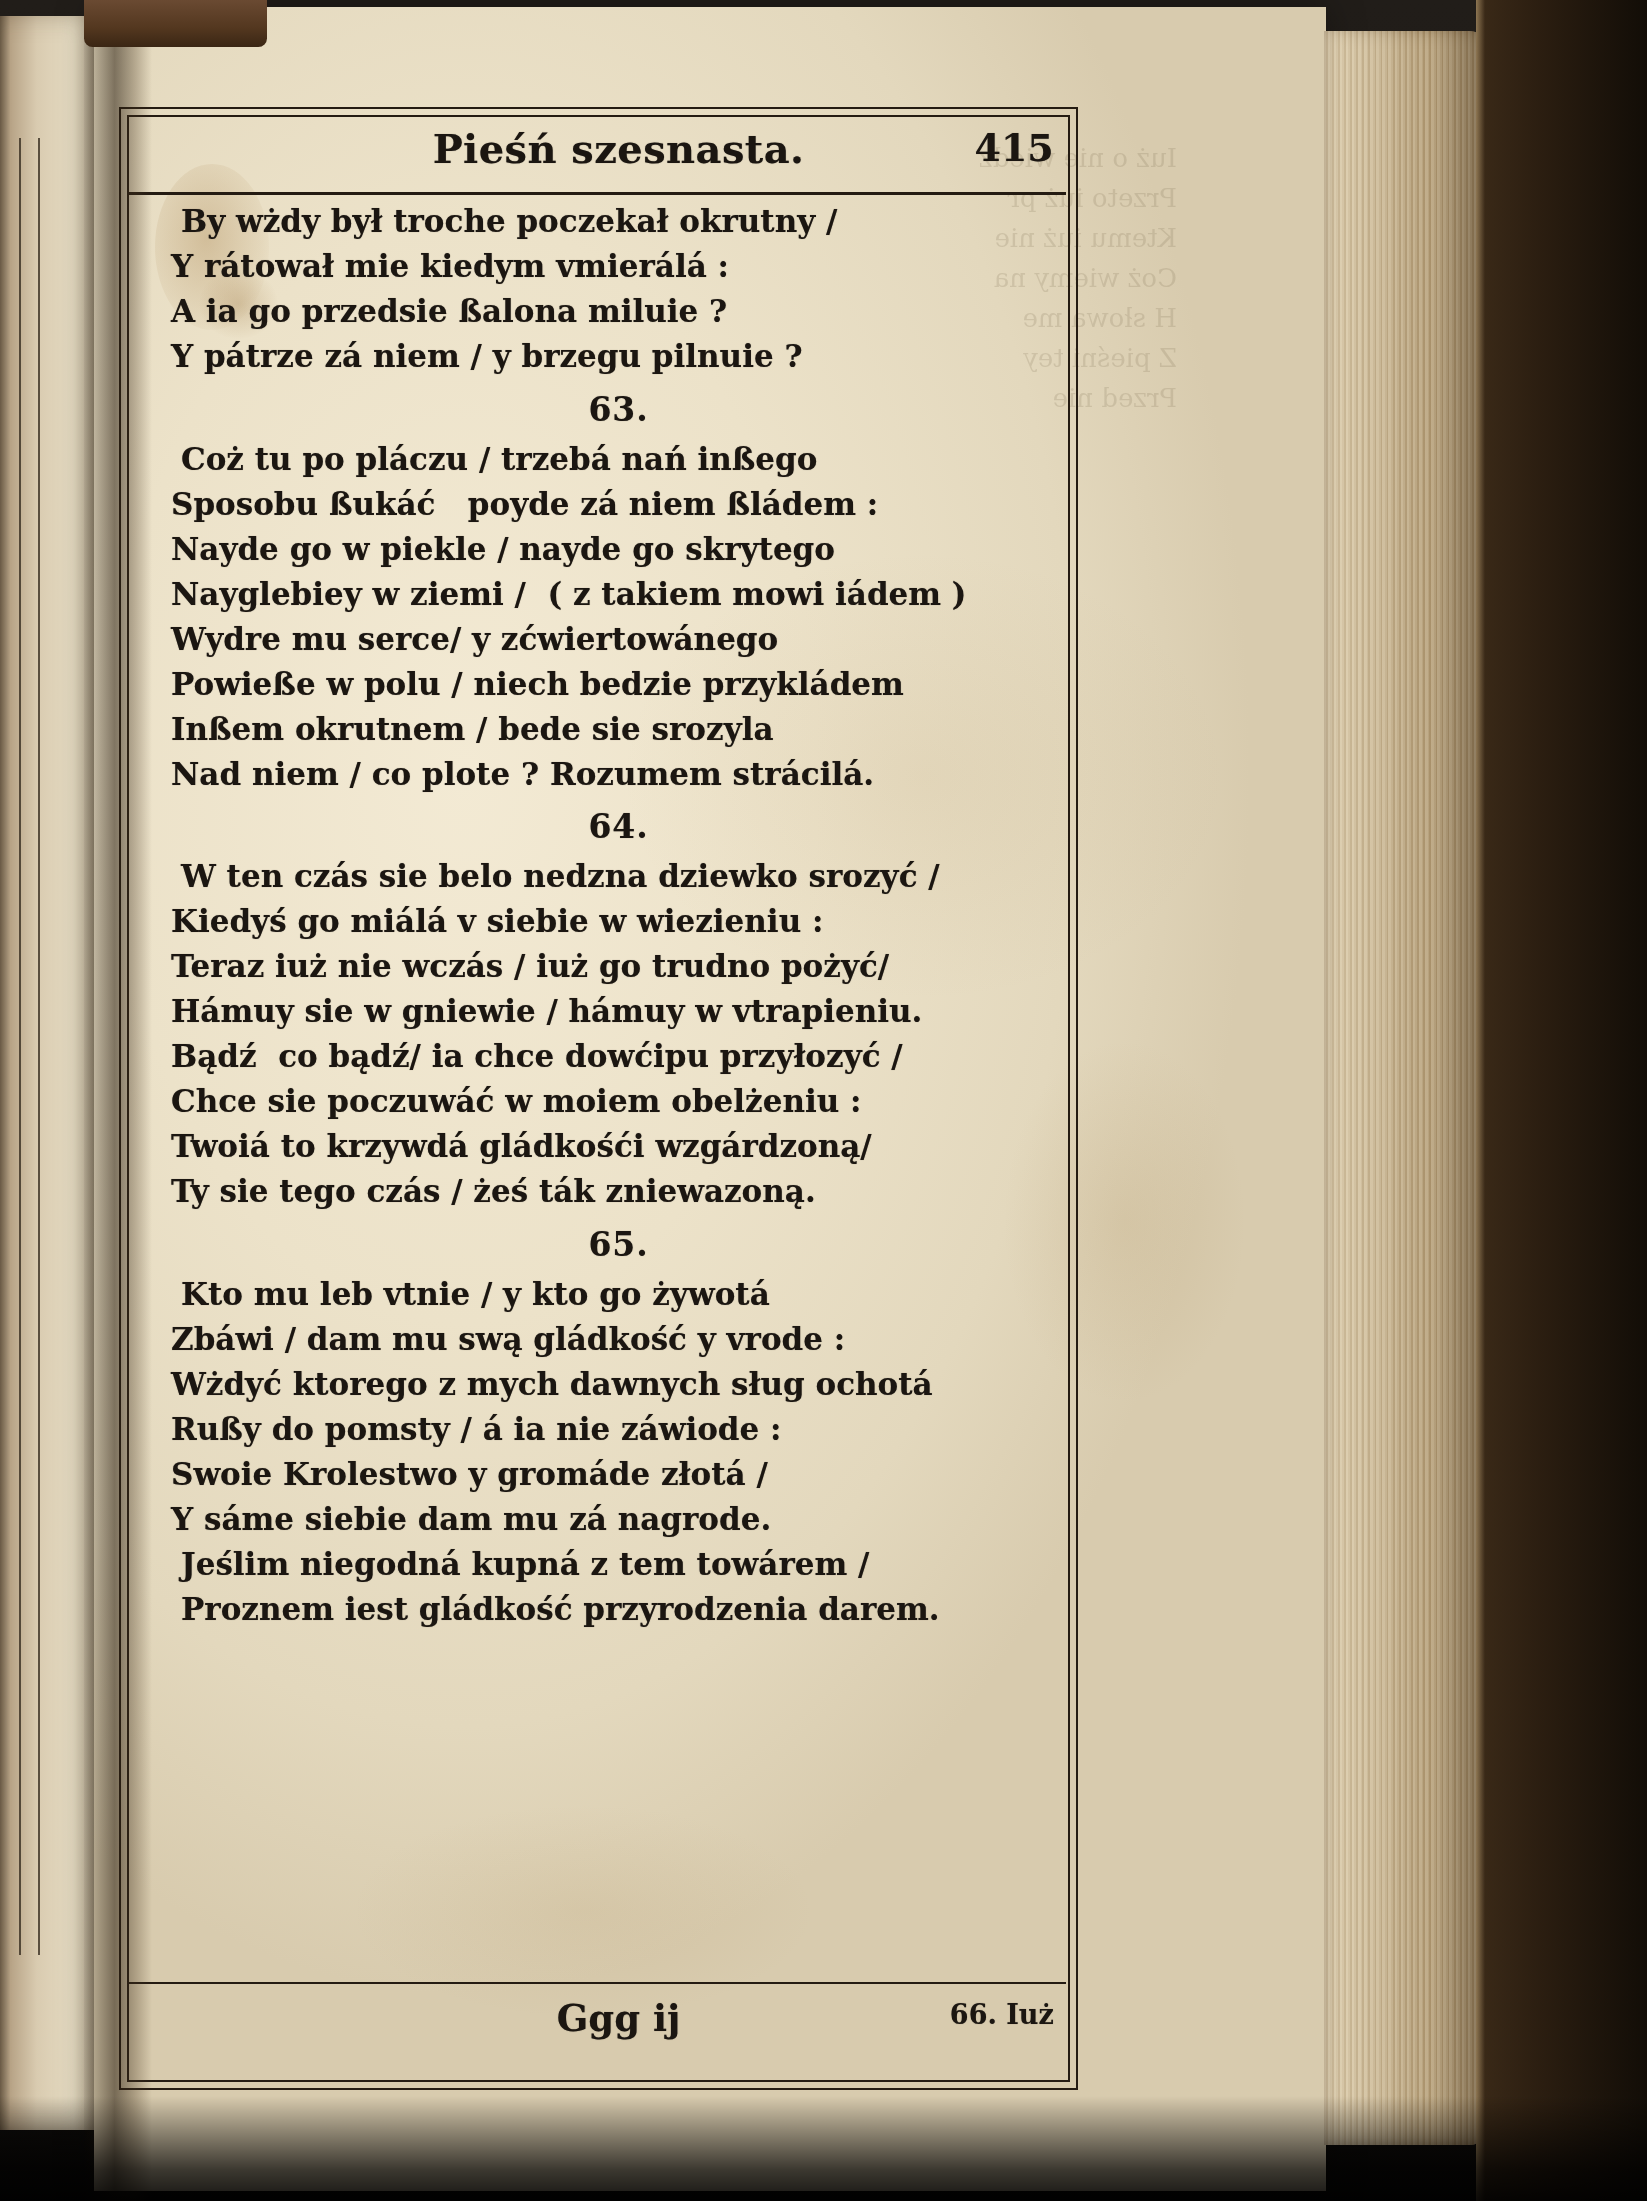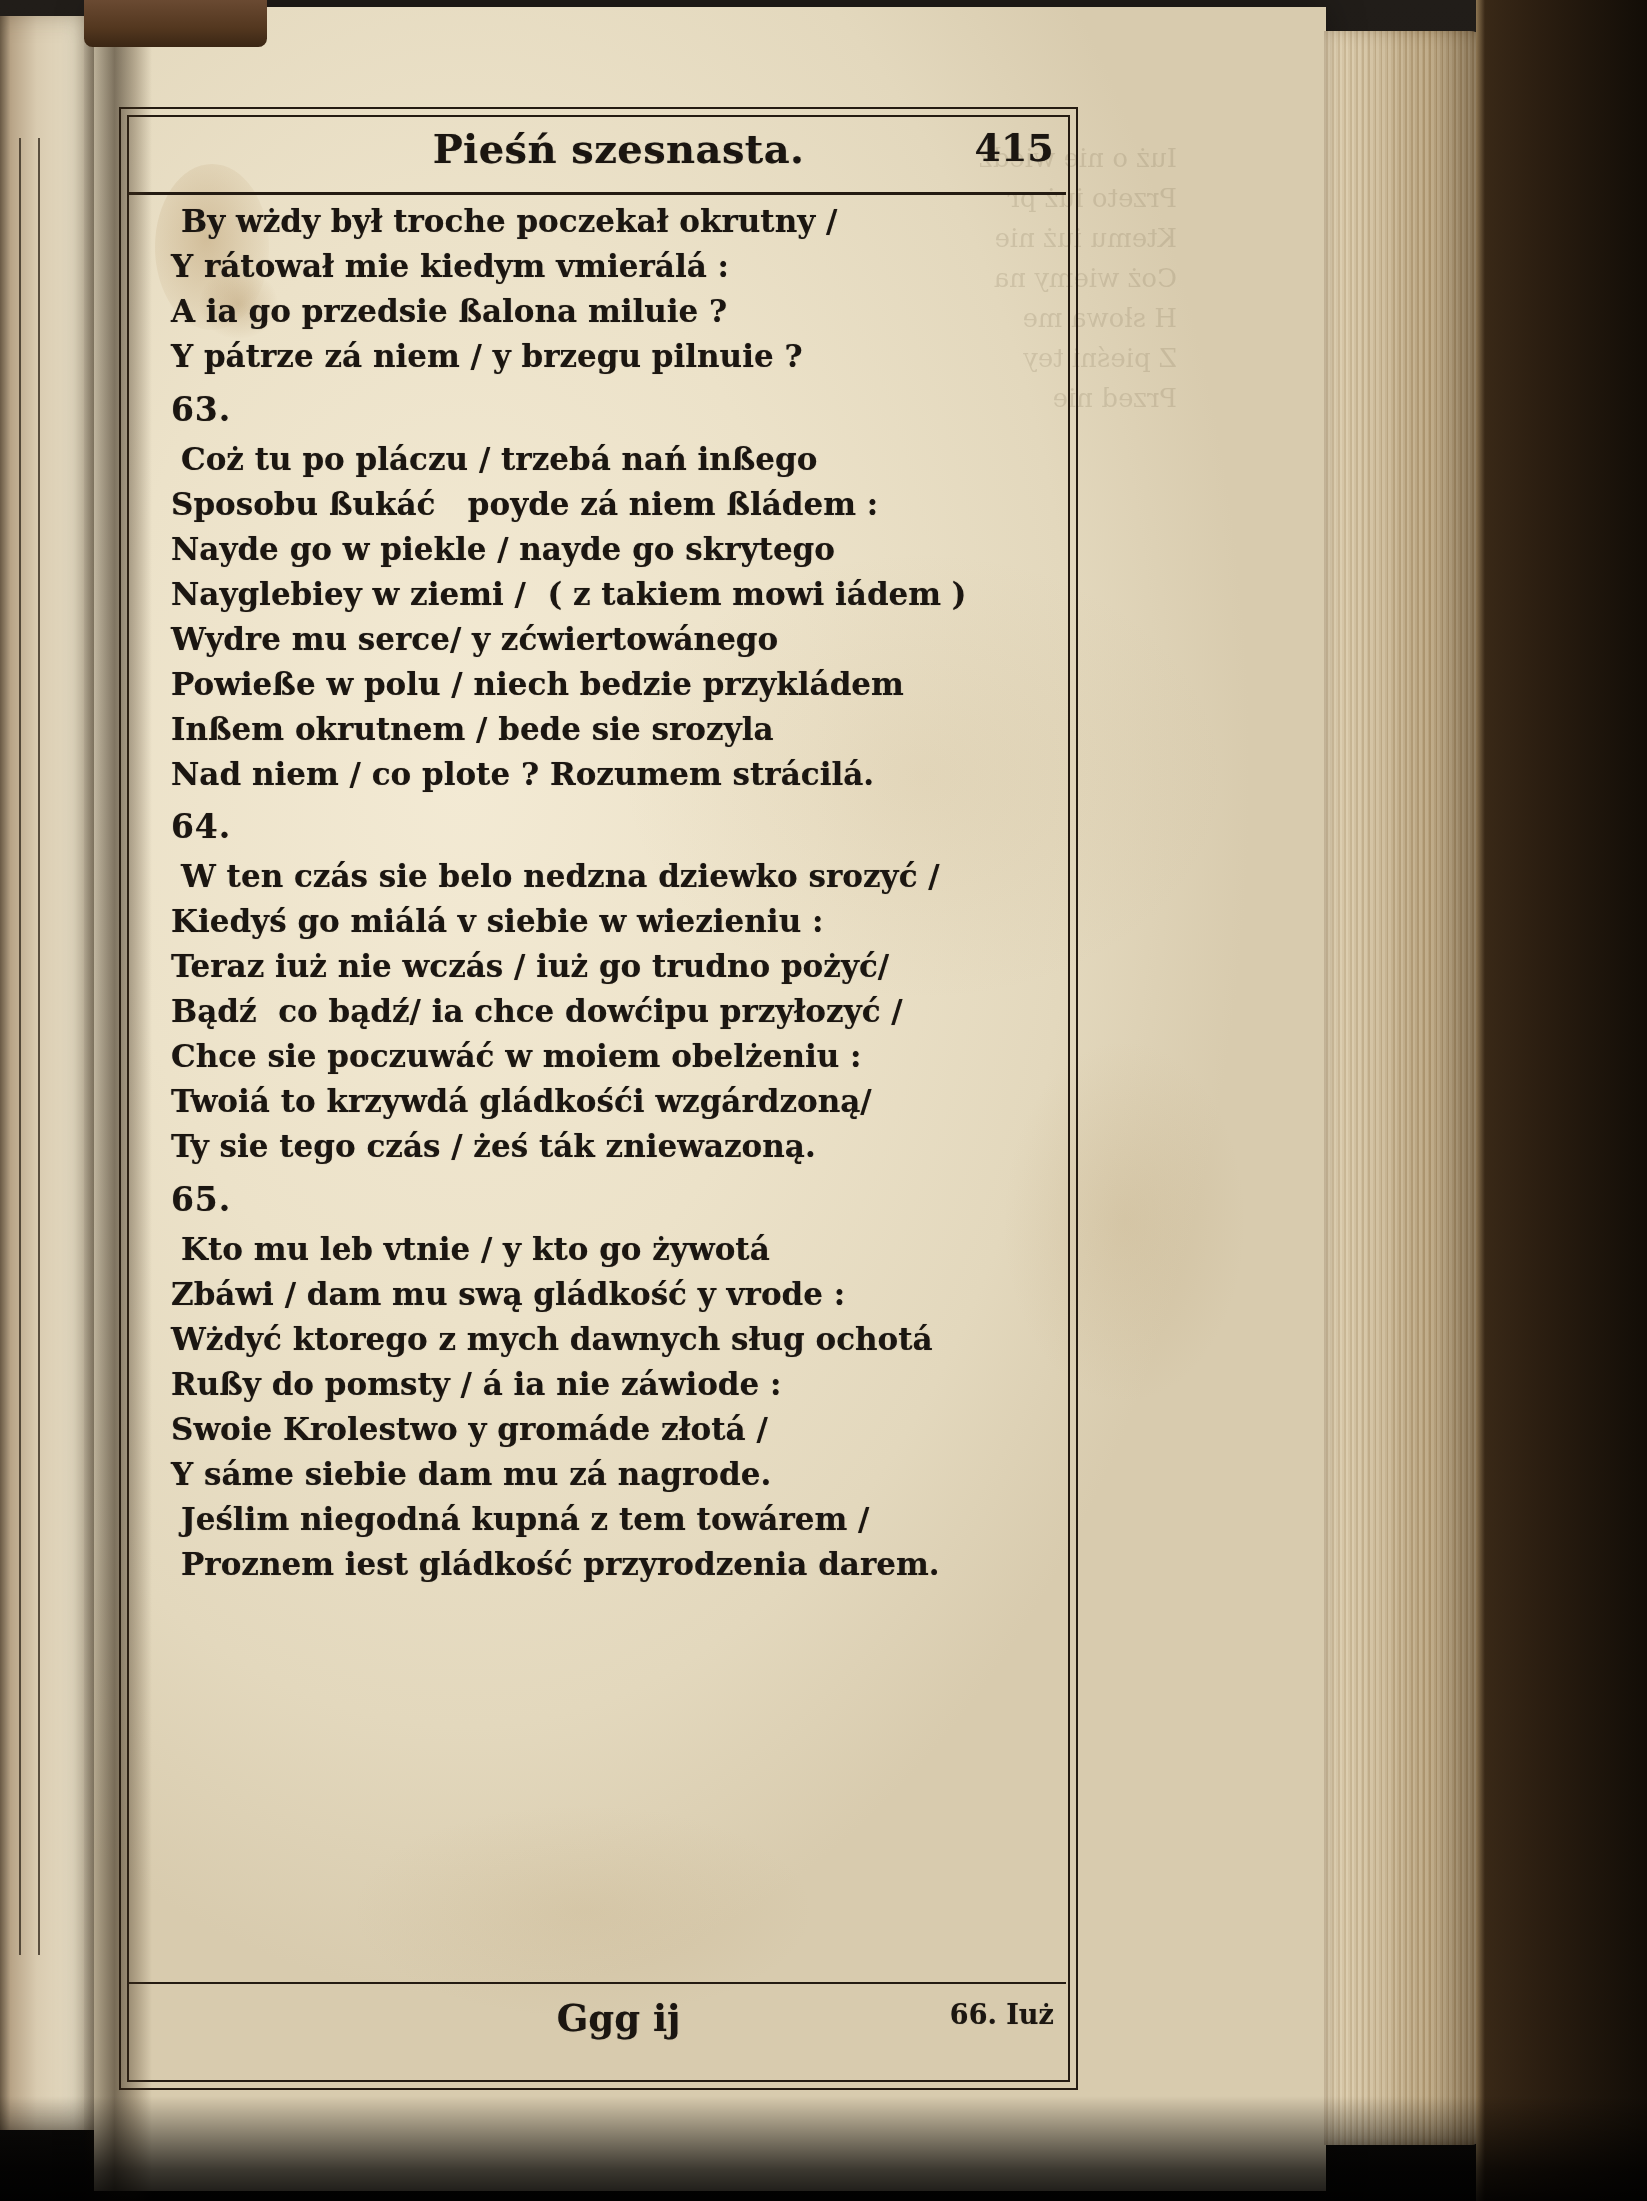--- a/index.html
+++ b/index.html
@@ -201,20 +201,21 @@
   .stanza { margin: 0 0 3.5px 0; }
   .line {
     font-size: 31px;
     line-height: 45px;
     white-space: pre;
     padding-left: 96px;
     text-indent: 0;
   }
   .line.first { padding-left: 54px; }
   .stanza-num {
+    text-align: center;
     font-size: 33px;
     line-height: 54px;
     letter-spacing: 0.9px;
   }
 
   .footer {
     position: absolute;
     left: 0; bottom: 12.2px;
     width: 100%;
     height: 84px;
@@ -303,20 +304,21 @@
           <div class="line ink">Powieße w polu / niech bedzie przykládem</div>
           <div class="line ink">Inßem okrutnem / bede sie srozyla</div>
           <div class="line ink">Nad niem / co plote ? Rozumem strácilá.</div>
         </div>
 
         <div class="stanza">
           <div class="stanza-num ink">64.</div>
           <div class="line first ink">W ten czás sie belo nedzna dziewko srozyć /</div>
           <div class="line ink">Kiedyś go miálá v siebie w wiezieniu :</div>
           <div class="line ink">Teraz iuż nie wczás / iuż go trudno pożyć/</div>
+          <div class="line ink">Hámuy sie w gniewie / hámuy w vtrapieniu.</div>
           <div class="line ink">Bądź  co bądź/ ia chce dowćipu przyłozyć /</div>
           <div class="line ink">Chce sie poczuwáć w moiem obelżeniu :</div>
           <div class="line ink">Twoiá to krzywdá gládkośći wzgárdzoną/</div>
           <div class="line ink">Ty sie tego czás / żeś ták zniewazoną.</div>
         </div>
 
         <div class="stanza">
           <div class="stanza-num ink">65.</div>
           <div class="line first ink">Kto mu leb vtnie / y kto go żywotá</div>
           <div class="line ink">Zbáwi / dam mu swą gládkość y vrode :</div>

